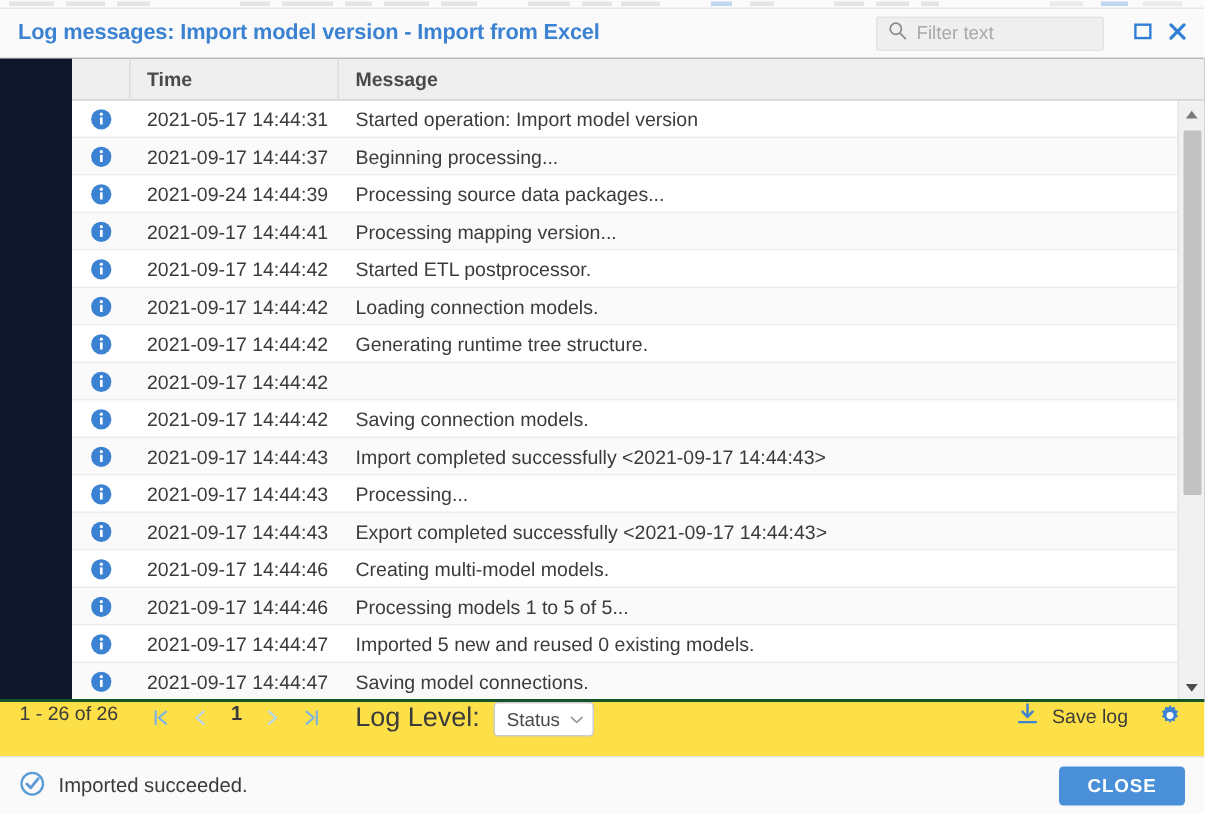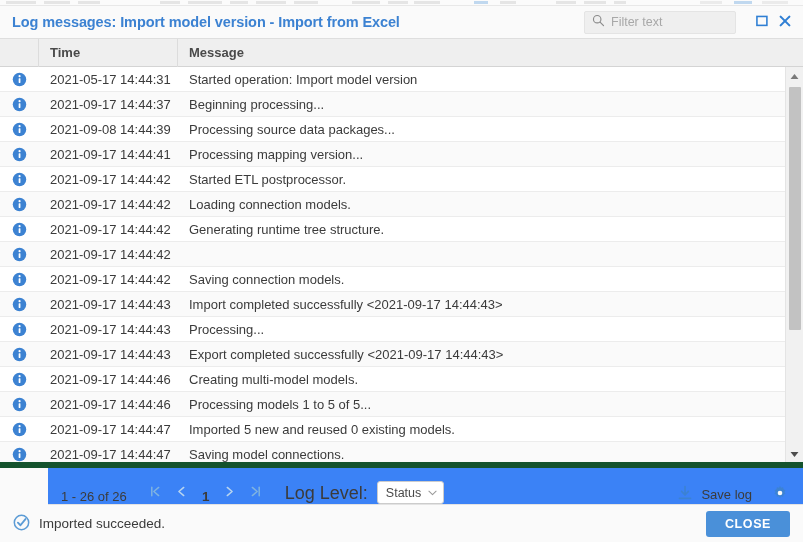--- a/index.html
+++ b/index.html
@@ -101,22 +101,23 @@
     margin-left: 3px;
   }
 
   
   .table-wrap {
     flex: 1 1 auto;
     position: relative;
     display: flex;
     flex-direction: column;
     background: #0f172a;
-    border-bottom: 6px solid #14532d;
+    border-bottom: 2px solid #14532d;
     min-height: 0;
+    padding-left: 48px;
   }
   .thead {
     flex: 0 0 auto;
     height: 28px;
     background: #efefef;
     border-bottom: 1px solid #d4d4d4;
     display: flex;
     align-items: center;
     box-sizing: border-box;
   }
@@ -202,27 +203,26 @@
     height: 243px;
     background: #c2c2c2;
     border-radius: 1px;
     cursor: pointer;
   }
 
   
   .pagebar {
     flex: 0 0 auto;
     height: 37px;
-    background: #3b82f6;
+    background: #fde047;
     border-bottom: 1px solid #e3e3e3;
     display: flex;
-    align-items: flex-end;
+    align-items: flex-start;
     padding: 0 13px 0 13px;
     box-sizing: border-box;
-    margin-left: 48px;
   }
   .page-count {
     font-size: 13px;
     color: #3b3b3b;
     margin-right: 16px;
     white-space: nowrap;
   }
   .pg-btn {
     width: 26px;
     height: 24px;
@@ -412,21 +412,21 @@
           <div class="row">
             <div class="cell c-icon">
               <span>
                 <svg class="info-icon" width="15" height="15" viewBox="0 0 16 16">
                   <circle cx="8" cy="8" r="7.2" fill="#3c82d2"></circle>
                   <rect x="7.1" y="6.6" width="1.9" height="5.2" rx="0.5" fill="#ffffff"></rect>
                   <circle cx="8.05" cy="4.4" r="1.15" fill="#ffffff"></circle>
                 </svg>
               </span>
             </div>
-            <div class="cell c-time">2021-09-08 14:44:39</div>
+            <div class="cell c-time">2021-09-24 14:44:39</div>
             <div class="cell c-msg">Processing source data packages...</div>
           </div>
           <div class="row">
             <div class="cell c-icon">
               <span>
                 <svg class="info-icon" width="15" height="15" viewBox="0 0 16 16">
                   <circle cx="8" cy="8" r="7.2" fill="#3c82d2"></circle>
                   <rect x="7.1" y="6.6" width="1.9" height="5.2" rx="0.5" fill="#ffffff"></rect>
                   <circle cx="8.05" cy="4.4" r="1.15" fill="#ffffff"></circle>
                 </svg>

